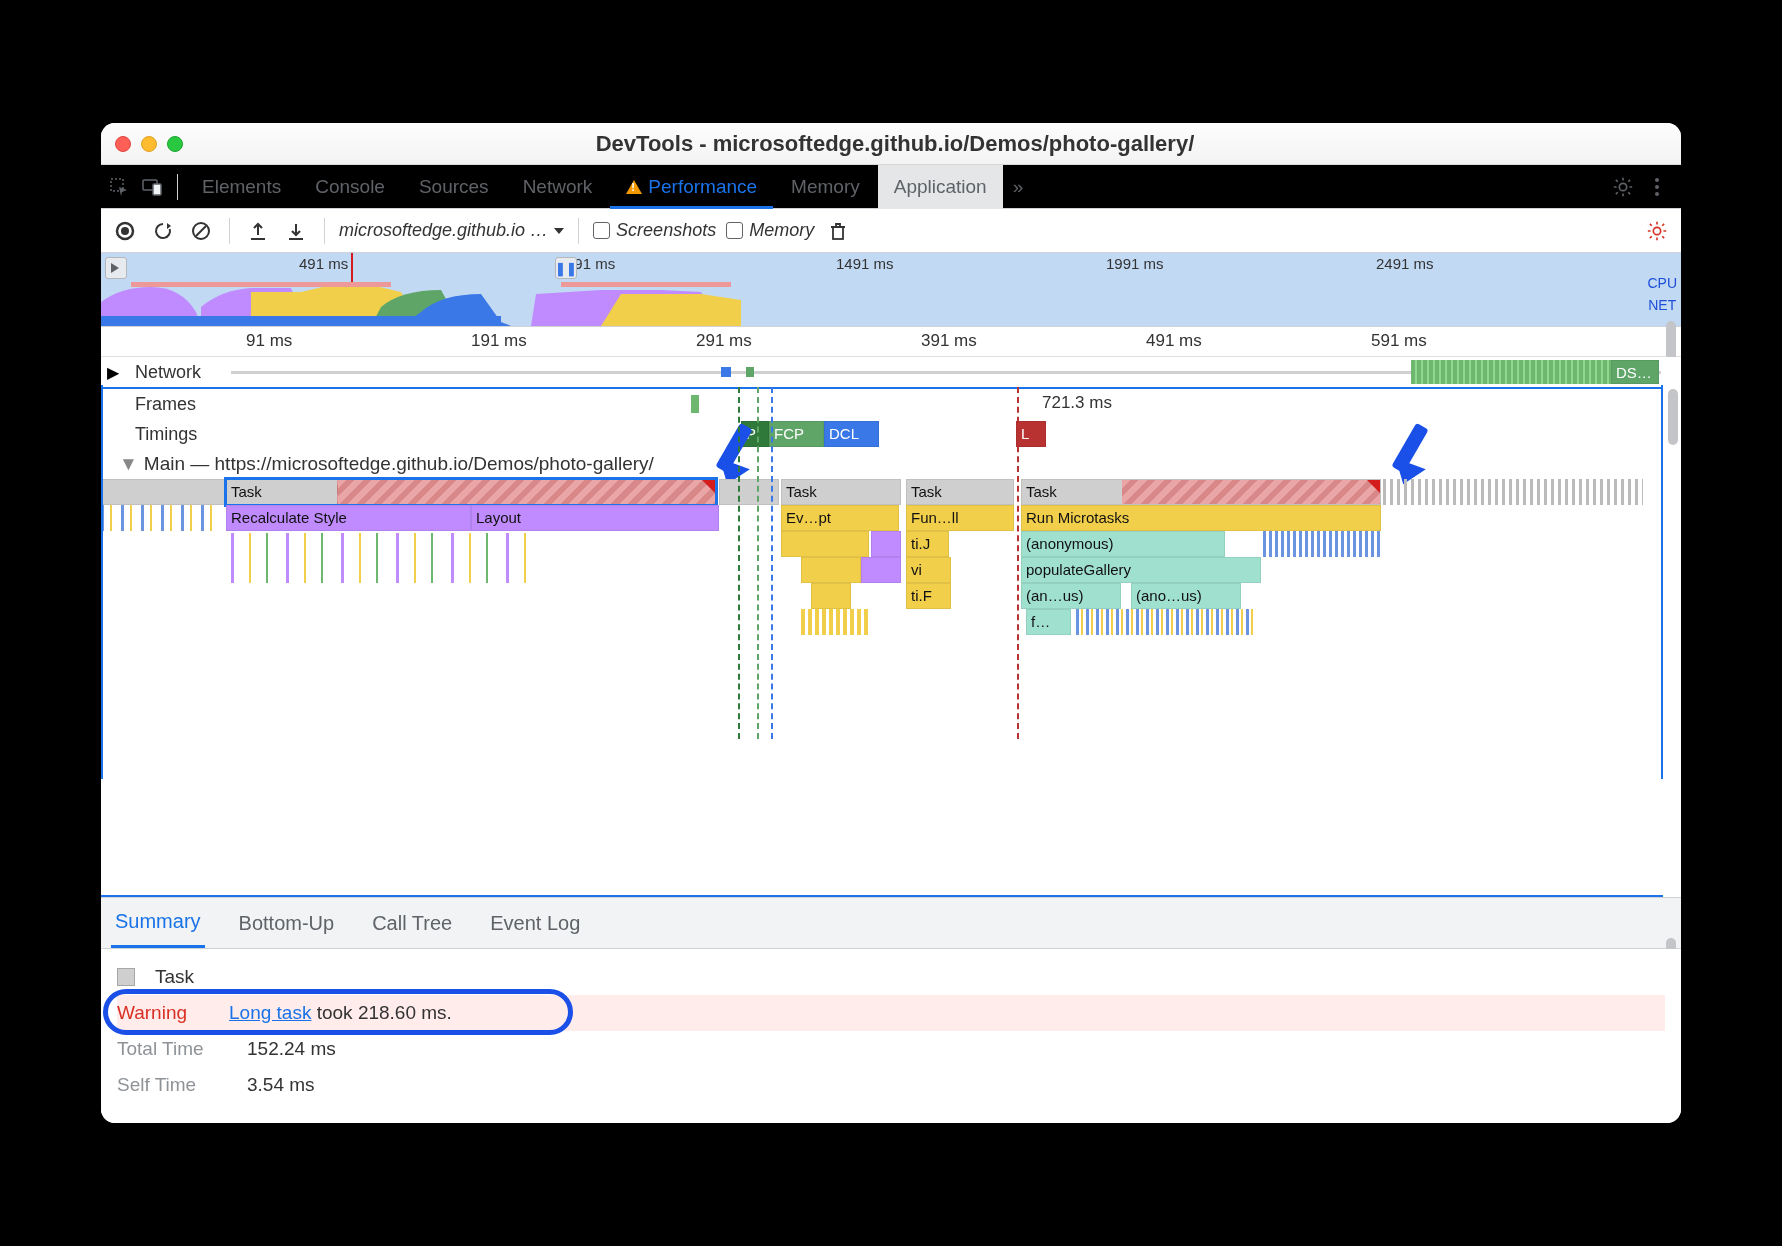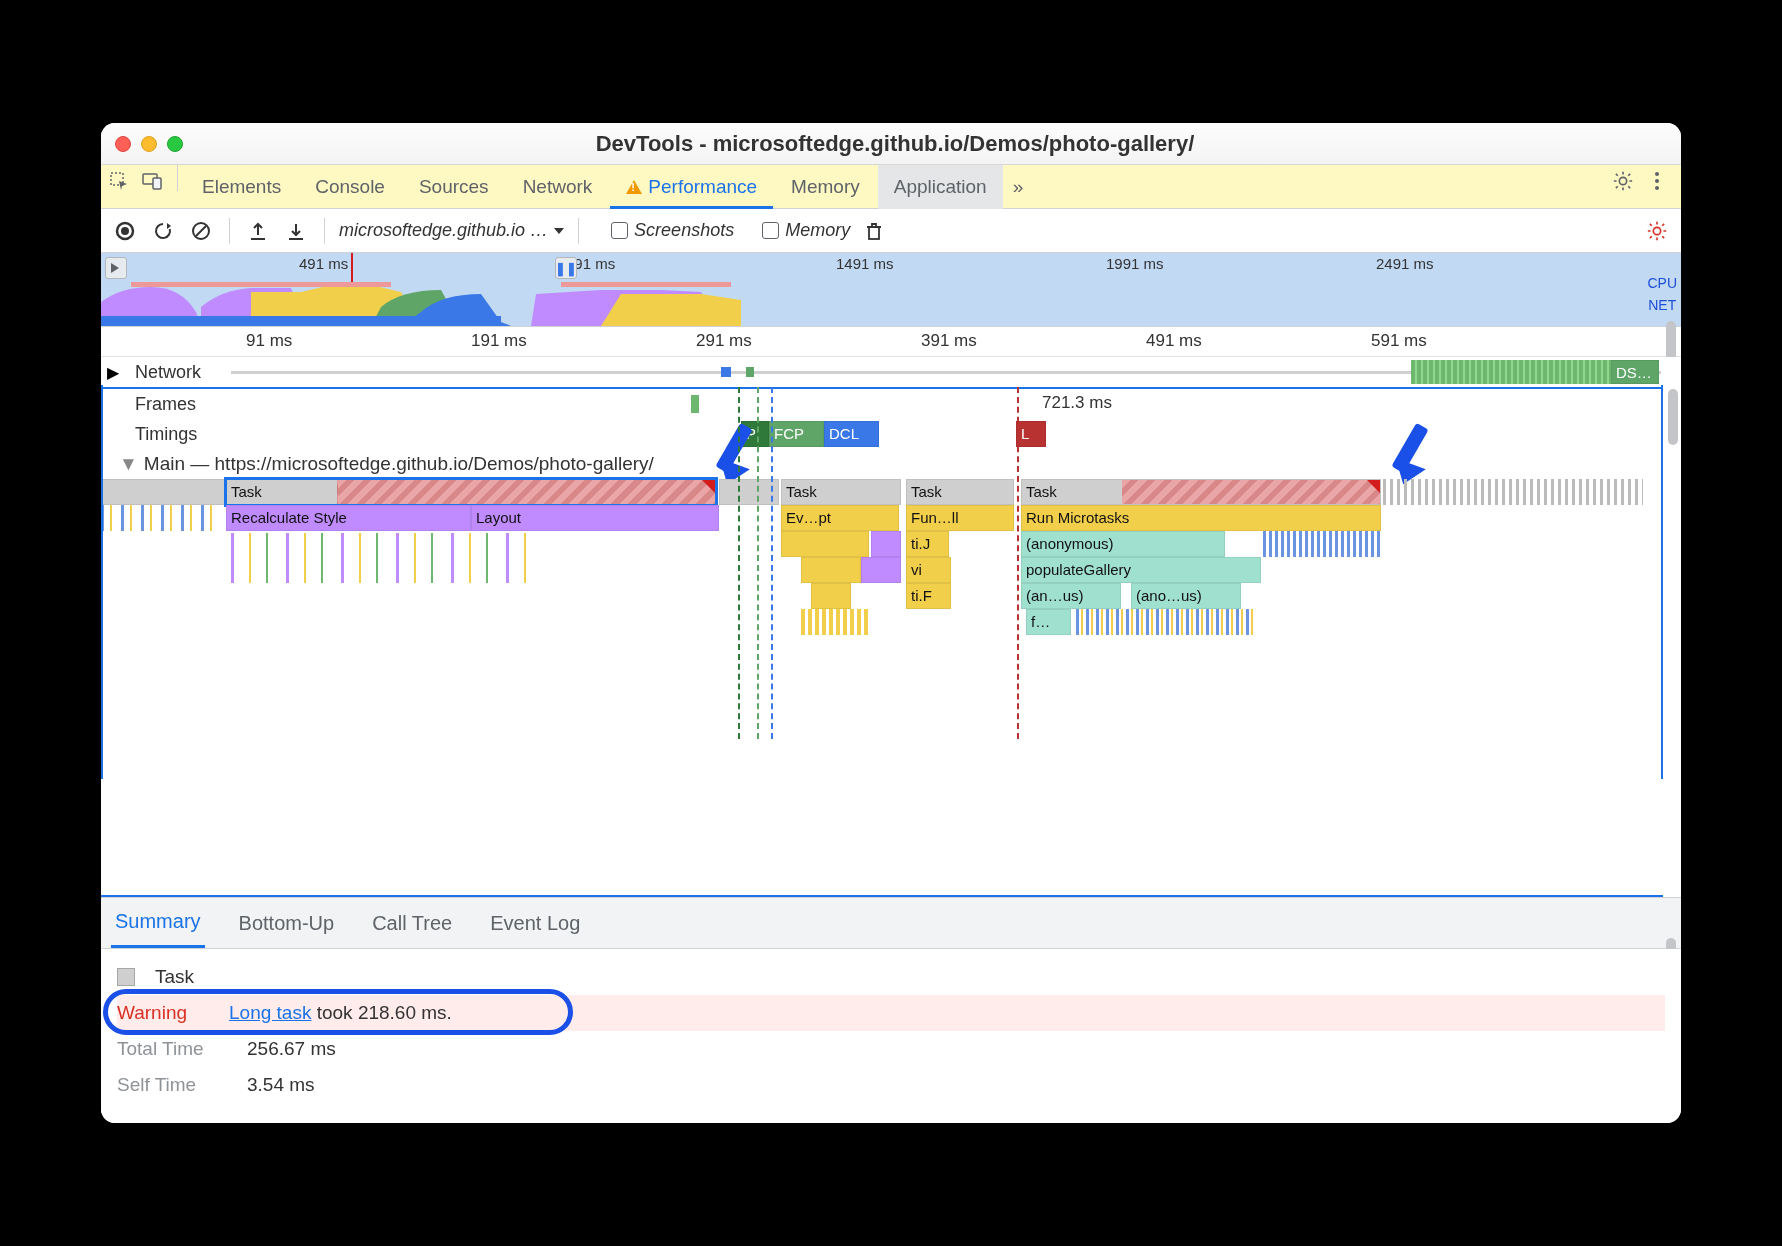--- a/index.html
+++ b/index.html
@@ -6,34 +6,34 @@
 body { background: #000; width: 1782px; height: 1246px; display: flex; align-items: center; justify-content: center; }
 .window { width: 1580px; height: 1000px; background: #fff; border-radius: 14px; overflow: hidden; box-shadow: 0 20px 60px rgba(0,0,0,.5); display: flex; flex-direction: column; position: relative; }
 .titlebar { height: 42px; background: linear-gradient(#fdfdfd,#f3f3f3); border-bottom: 1px solid #d7d7d7; display: flex; align-items: center; padding: 0 14px; }
 .traffic { display: flex; gap: 10px; }
 .dot { width: 16px; height: 16px; border-radius: 50%; }
 .dot.red { background: #ff5f57; border: 1px solid #e24640; }
 .dot.yellow { background: #febc2e; border: 1px solid #dfa023; }
 .dot.green { background: #28c840; border: 1px solid #1ba52e; }
 .title { flex: 1; text-align: center; font-size: 22px; font-weight: 600; color: #333; }
 
-.tabbar { height: 44px; background: #fef9c3; border-bottom: 1px solid #cfd3d7; display: flex; padding-left: 2px; padding-right: 8px; gap: 2px; }
+.tabbar { height: 44px; background: #000000; border-bottom: 1px solid #cfd3d7; display: flex; align-items: center; padding-left: 2px; padding-right: 8px; gap: 2px; }
 .tabbar .icon-btn { width: 32px; height: 32px; display: flex; align-items: center; justify-content: center; color: #5f6368; cursor: pointer; border-radius: 4px; }
 .tabbar .sep { width: 1px; height: 26px; background: #cfd3d7; margin: 0 6px; }
 .tab-item { padding: 0 16px; height: 44px; display: flex; align-items: center; font-size: 19px; color: #5f6368; cursor: pointer; gap: 6px; }
 .tab-item.active { color: #1a73e8; border-bottom: 3px solid #1a73e8; height: 44px; padding-top: 3px; }
 .tab-item.app { background: #e4e6e8; }
 .warn-tri { width: 0; height: 0; border-left: 8px solid transparent; border-right: 8px solid transparent; border-bottom: 14px solid #f29900; position: relative; }
 .warn-tri::after { content: "!"; color: #fff; position: absolute; left: -3px; top: 1px; font-size: 11px; font-weight: 700; }
 
 .toolbar { height: 44px; background: #fff; border-bottom: 1px solid #cfd3d7; display: flex; align-items: center; padding: 0 10px; gap: 10px; font-style: italic; }
 .toolbar .ic { width: 28px; height: 28px; display: flex; align-items: center; justify-content: center; color: #5f6368; cursor: pointer; border-radius: 4px; }
 .toolbar .vsep { width: 1px; height: 26px; background: #cfd3d7; margin: 0 4px; }
 .sel { font-size: 18px; color: #333; display: flex; align-items: center; gap: 6px; }
-.cb-wrap { display: flex; align-items: center; gap: 6px; font-size: 18px; color: #333; margin-left: 18px; }
+.cb-wrap { display: flex; align-items: center; gap: 6px; font-size: 18px; color: #333; }
 .cb { width: 17px; height: 17px; border: 1.5px solid #5f6368; border-radius: 3px; display: inline-block; }
 
 .overview { height: 74px; background: #c2d9f4; position: relative; border-bottom: 1px solid #cfd3d7; overflow: hidden; }
 .overview .tick { position: absolute; top: 2px; font-size: 15px; color: #333; }
 .ov-right { position: absolute; right: 4px; display: flex; flex-direction: column; gap: 6px; align-items: center; font-size: 14px; color: #1d4ed8; top: 22px; }
 .ov-graph { position: absolute; left: 0; bottom: 0; height: 44px; width: 640px; }
 .ov-net { position: absolute; left:0; bottom: 0; height: 10px; width: 400px; background: #3b78e7; }
 .ov-play { position: absolute; left: 4px; top: 4px; width: 22px; height: 22px; background: #e7ebef; border: 1px solid #b3b7bc; border-radius: 3px; display:flex; align-items:center; justify-content:center; }
 .ov-pause { position: absolute; left: 454px; top: 4px; width: 22px; height: 22px; background: #e7ebef; border: 1px solid #b3b7bc; border-radius: 3px; display:flex; align-items:center; justify-content:center; color:#3b78e7; font-weight:700; font-size:13px; }
 .ov-cursor { position: absolute; left: 250px; top: 0; bottom: 0; width: 2px; background: #d41c1c; }
@@ -358,21 +358,21 @@
       <span>Task</span>
     </div>
     <div class="detail-row warn-row">
       <span class="warn-lbl" style="width:92px">Warning</span>
       <span>
         <a class="lnk">Long task</a><span> took 218.60 ms.</span>
       </span>
     </div>
     <div class="detail-row">
       <span class="gray-lbl">Total Time</span>
-      <span>256.67 ms</span>
+      <span>152.24 ms</span>
     </div>
     <div class="detail-row">
       <span class="gray-lbl">Self Time</span>
       <span>3.54 ms</span>
     </div>
 
     <div class="annot-circle" style="left:2px; top:40px; width:470px; height:46px"></div>
   </div>
 
 </div>

